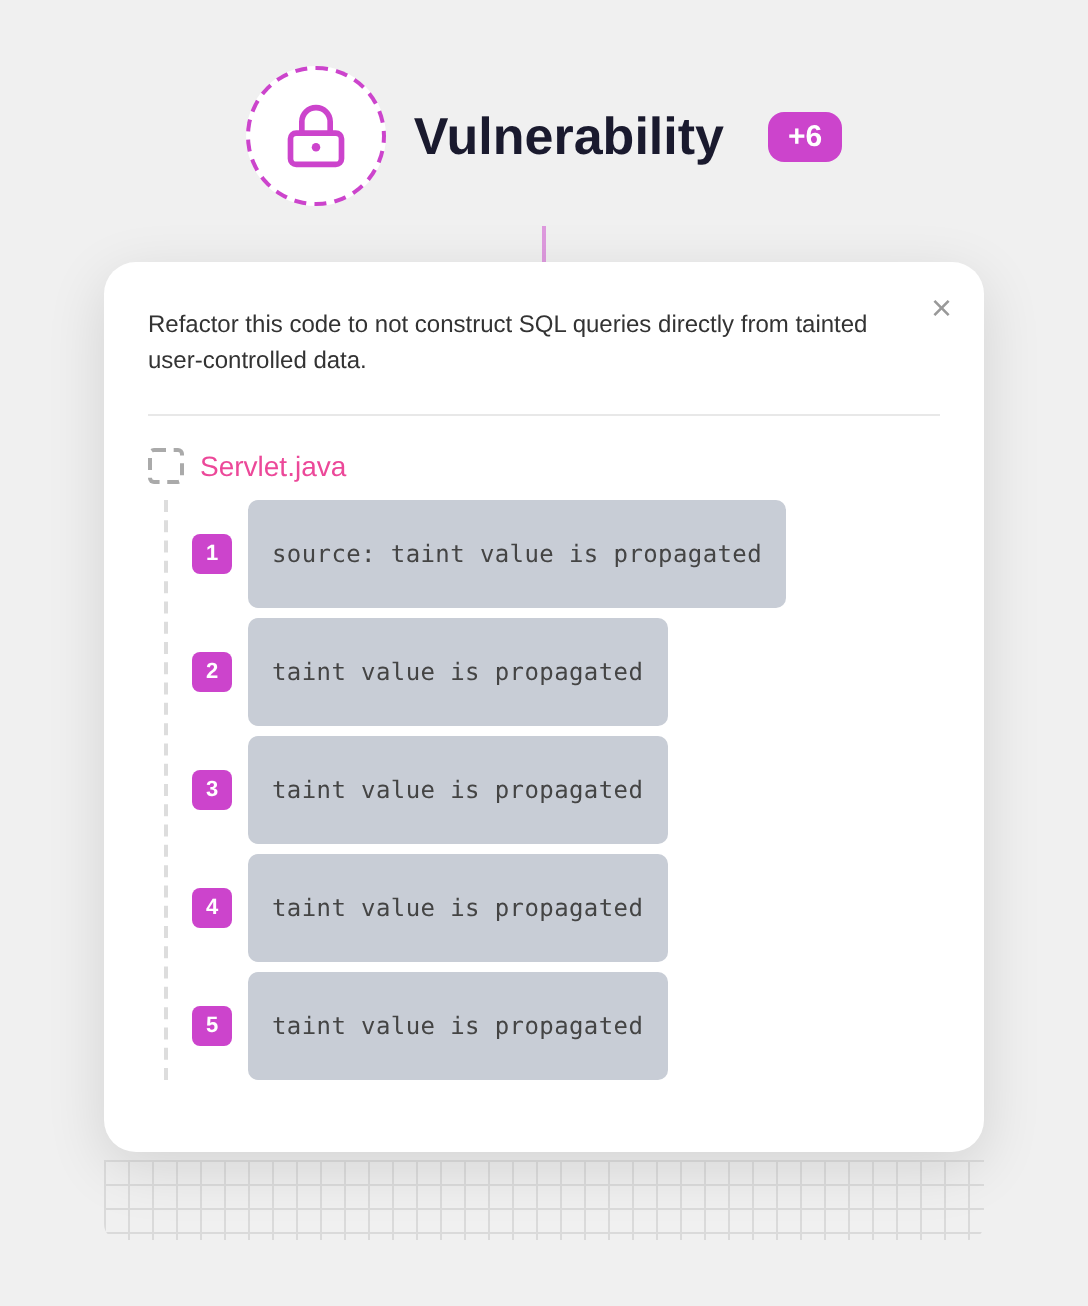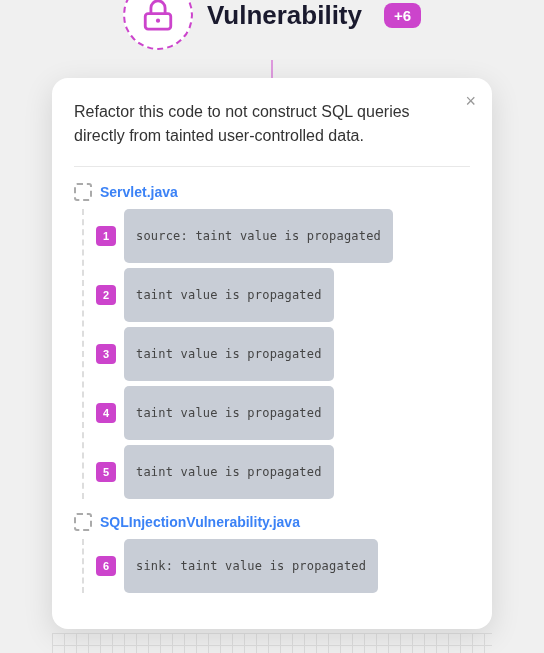--- a/index.html
+++ b/index.html
@@ -95,21 +95,21 @@
       right: 16px;
       font-size: 18px;
       color: #999;
       cursor: pointer;
       line-height: 1;
       background: none;
       border: none;
     }
 
     .message-text {
-      font-size: 16px;
+      font-size: 12px;
       color: #333;
       line-height: 1.5;
       padding-right: 24px;
       margin-bottom: 18px;
     }
 
     .divider {
       height: 1px;
       background: #e8e8e8;
       margin-bottom: 16px;
@@ -130,22 +130,22 @@
     .file-icon-dotted {
       width: 18px;
       height: 18px;
       border: 2px dashed #aaa;
       border-radius: 3px;
       flex-shrink: 0;
     }
 
     .file-name {
       font-size: 14px;
-      font-weight: 700;
-      color: #3b82f6;
+      font-weight: 400;
+      color: #ec4899;
     }
 
     
     .code-lines {
       display: flex;
       flex-direction: column;
       gap: 5px;
       padding-left: 12px;
       border-left: 2px dashed #ddd;
       margin-left: 8px;
@@ -245,31 +245,19 @@
             <div class="code-line">
               <div class="line-number">4</div>
               <span class="code-label">taint value is propagated</span>
             </div>
             <div class="code-line">
               <div class="line-number">5</div>
               <span class="code-label">taint value is propagated</span>
             </div>
           </div>
         </div>
-        <div class="file-section">
-          <div class="file-header">
-            <div class="file-icon-dotted"></div>
-            <span class="file-name">SQLInjectionVulnerability.java</span>
-          </div>
-          <div class="code-lines">
-            <div class="code-line">
-              <div class="line-number">6</div>
-              <span class="code-label">sink: taint value is propagated</span>
-            </div>
-          </div>
-        </div>
       </div>
 
   </div>
 
   <div class="grid-pattern"></div>
 
 </div>
 
 </body></html>

